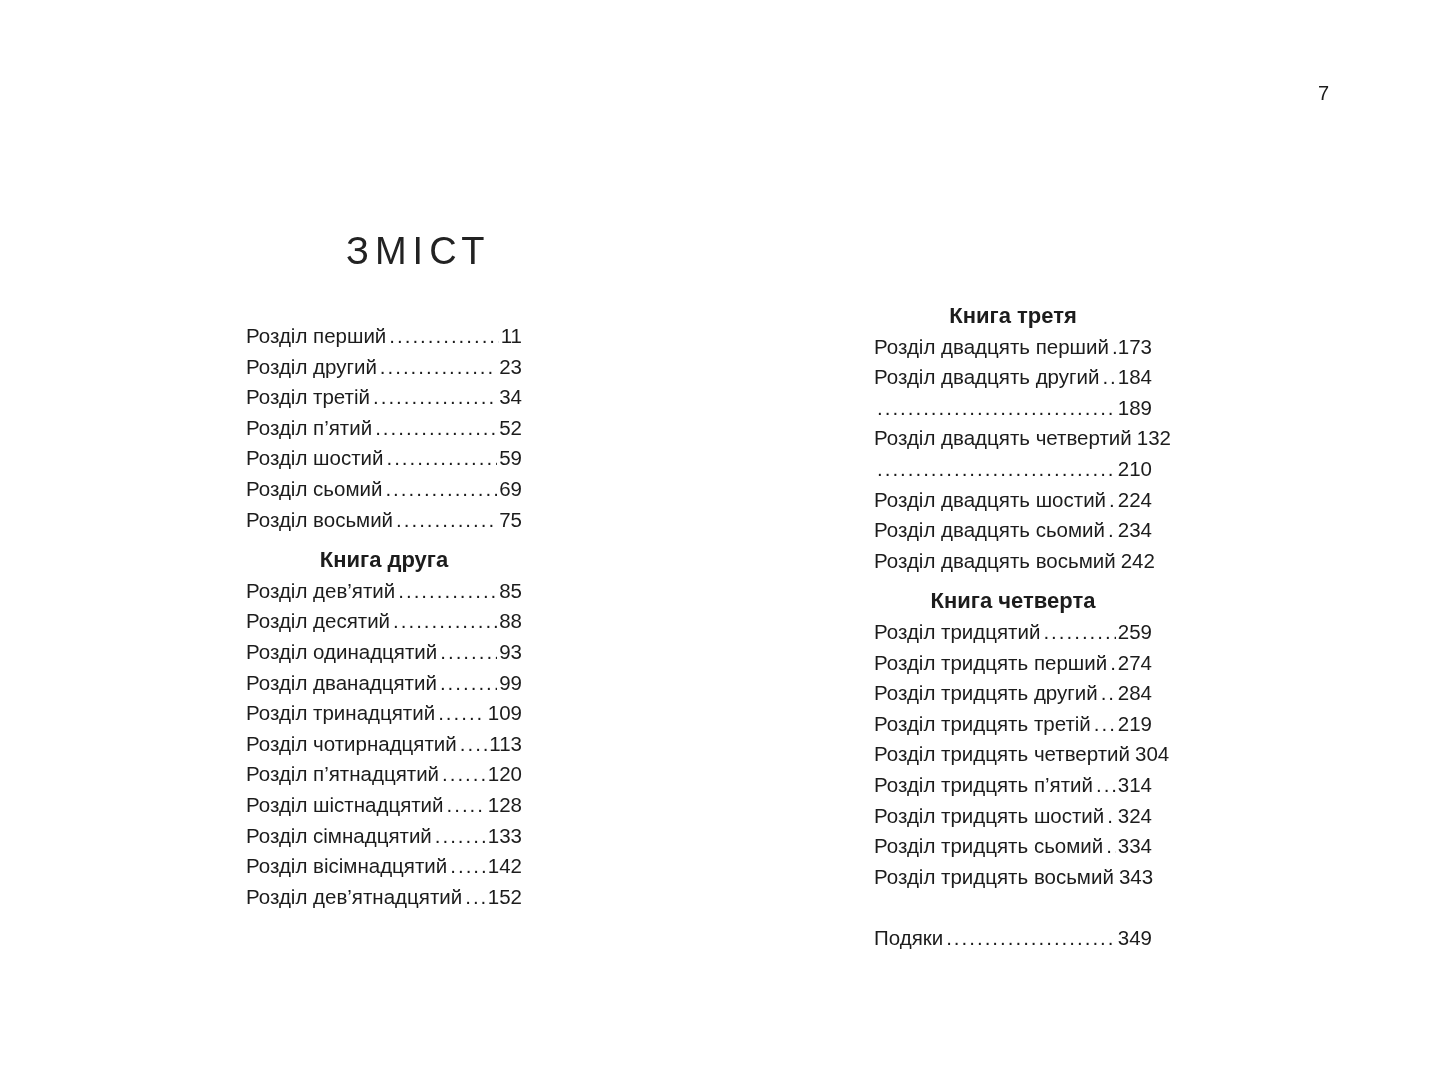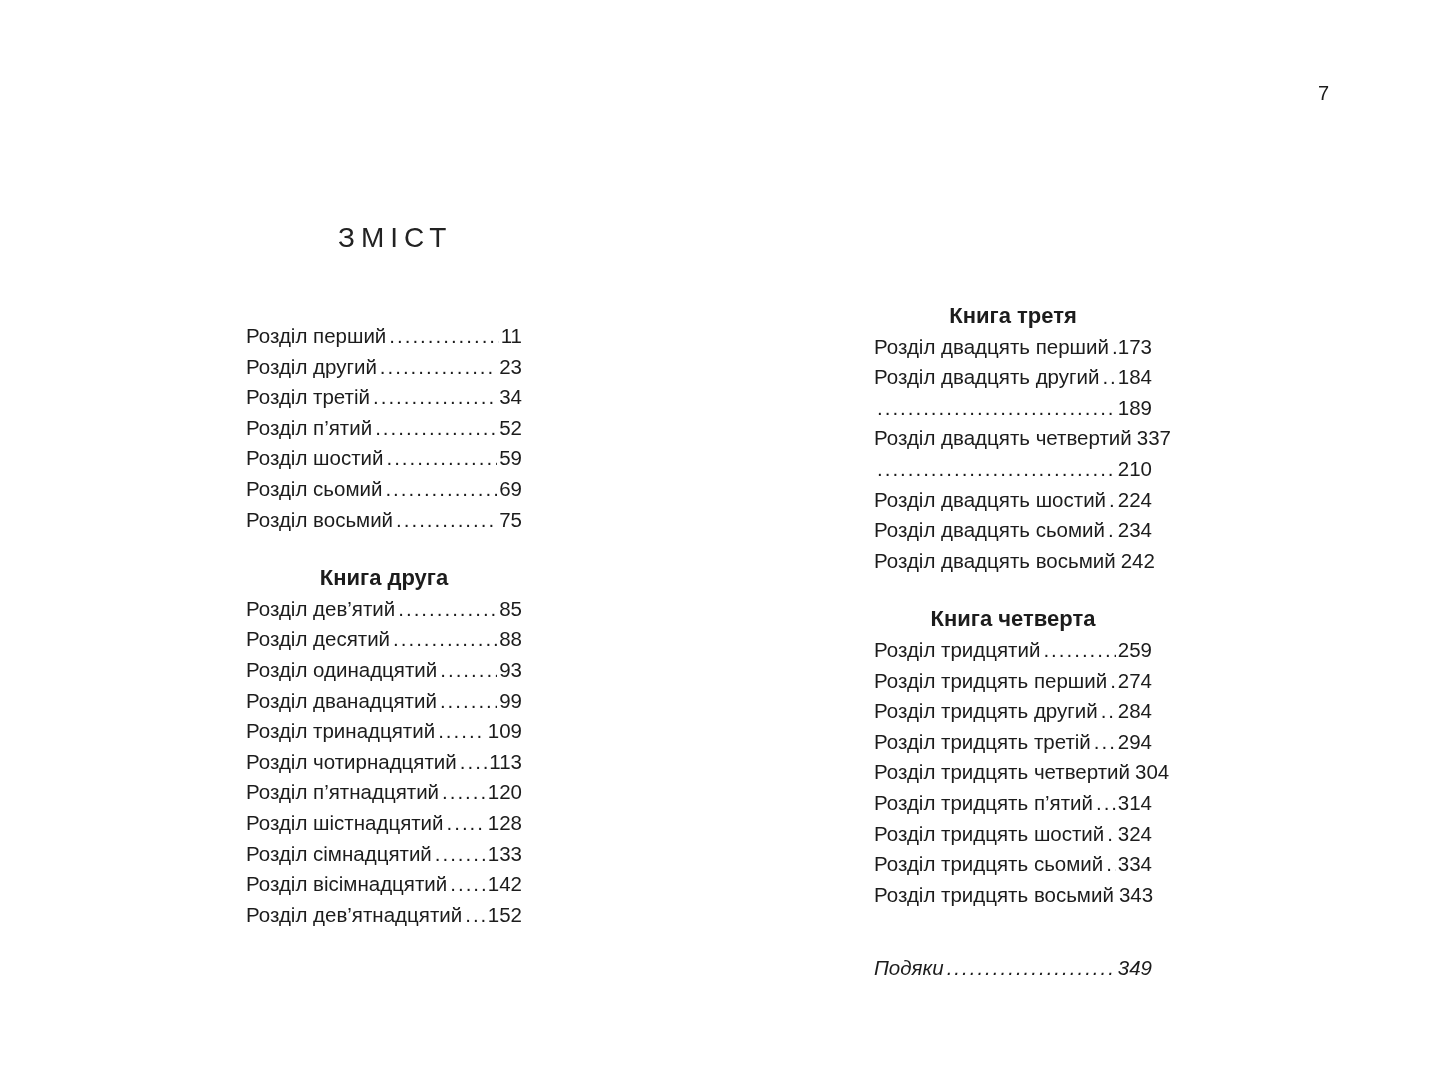--- a/index.html
+++ b/index.html
@@ -20,22 +20,22 @@
     position: absolute;
     top: 82px;
     left: 1318px;
     font-size: 20px;
     color: #1c1c1c;
   }
   .toc-title {
     position: absolute;
     top: 222px;
     left: 338px;
-    margin: 0;
-    font-size: 28px;
+    margin: 8px;
+    font-size: 38px;
     font-weight: 300;
     letter-spacing: 6px;
     color: #222222;
   }
   .toc-column {
     position: absolute;
     display: block;
   }
   .toc-column.left {
     left: 246px;
@@ -46,36 +46,35 @@
     left: 874px;
     top: 301px;
     width: 278px;
   }
   .book-heading {
     font-size: 22px;
     font-weight: bold;
     text-align: center;
     line-height: 30.6px;
     height: 30.6px;
-    margin-top: 28px;
+    margin-top: 10px;
   }
   .book-heading:first-child {
     margin-top: 0;
   }
   .toc-entry {
     display: flex;
     align-items: baseline;
     height: 30.6px;
     line-height: 30.6px;
     font-size: 20.5px;
     white-space: nowrap;
   }
   .toc-entry.standalone {
-    margin-top: 43px;
-    font-style: italic;
+    margin-top: 31px;
   }
   .entry-label {
     flex: 0 0 auto;
   }
   .dot-leader {
     flex: 1 1 auto;
     min-width: 0;
     overflow: hidden;
     margin: 0 2px 0 3px;
   }
@@ -201,21 +200,21 @@
         <span class="dot-leader"></span>
         <span class="entry-page">184</span>
       </div>
       <div class="toc-entry">
         <span class="dot-leader"></span>
         <span class="entry-page">189</span>
       </div>
       <div class="toc-entry">
         <span class="entry-label">Розділ двадцять четвертий</span>
         <span class="dot-leader"></span>
-        <span class="entry-page">337</span>
+        <span class="entry-page">132</span>
       </div>
       <div class="toc-entry">
         <span class="dot-leader"></span>
         <span class="entry-page">210</span>
       </div>
       <div class="toc-entry">
         <span class="entry-label">Розділ двадцять шостий</span>
         <span class="dot-leader"></span>
         <span class="entry-page">224</span>
       </div>
@@ -241,21 +240,21 @@
         <span class="entry-page">274</span>
       </div>
       <div class="toc-entry">
         <span class="entry-label">Розділ тридцять другий</span>
         <span class="dot-leader"></span>
         <span class="entry-page">284</span>
       </div>
       <div class="toc-entry">
         <span class="entry-label">Розділ тридцять третій</span>
         <span class="dot-leader"></span>
-        <span class="entry-page">294</span>
+        <span class="entry-page">219</span>
       </div>
       <div class="toc-entry">
         <span class="entry-label">Розділ тридцять четвертий</span>
         <span class="dot-leader"></span>
         <span class="entry-page">304</span>
       </div>
       <div class="toc-entry">
         <span class="entry-label">Розділ тридцять п’ятий</span>
         <span class="dot-leader"></span>
         <span class="entry-page">314</span>

